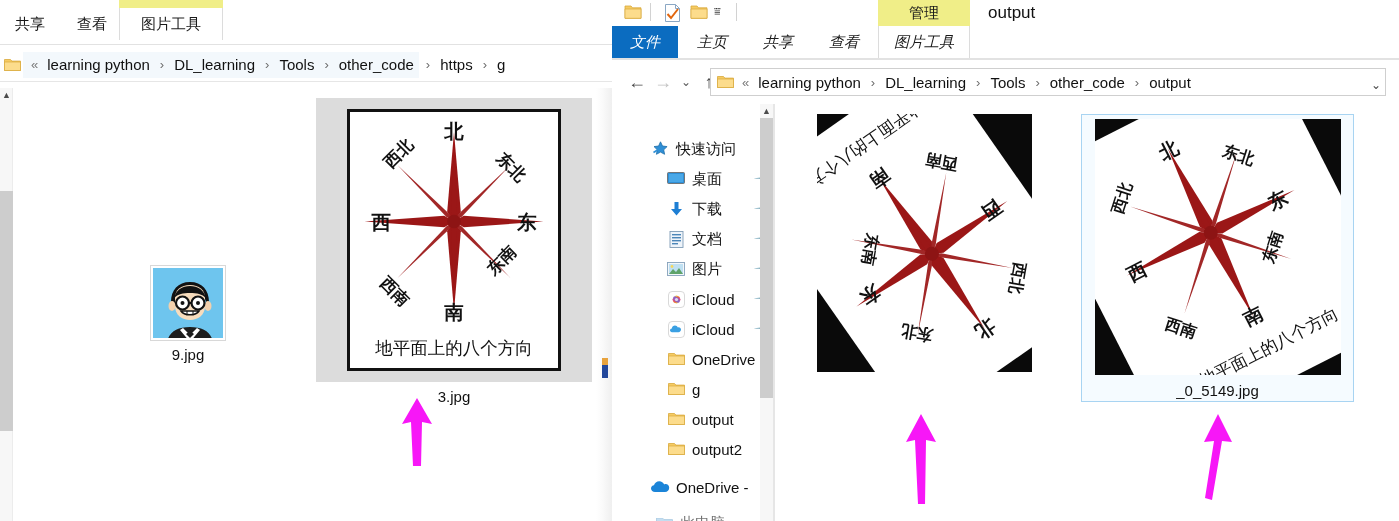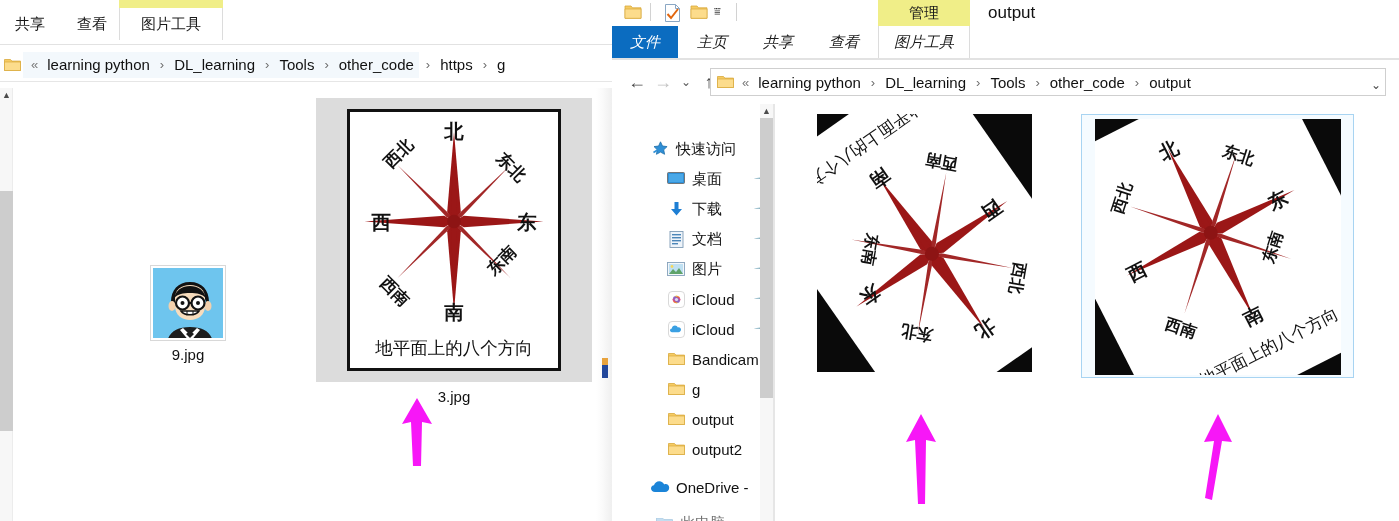--- a/index.html
+++ b/index.html
@@ -468,21 +468,21 @@
         <span class="pin">📌</span>
       </div>
 
       <div class="nav-row" style="top:240px; padding-left:34px">
         <span class="nav-ico">
           <svg width="17" height="14" viewBox="0 0 17 14">
             <path d="M0.5 1.5h6l1.4 1.6H16.5v9.4H0.5z" fill="#f6cb63" stroke="#d9a93c" stroke-width="0.8"></path>
             <path d="M0.5 4h16v8.5H0.5z" fill="#fcdc8c" stroke="#d9a93c" stroke-width="0.7"></path>
           </svg>
         </span>
-        <span class="nav-label">Bandicam</span>
+        <span class="nav-label">OneDrive</span>
       </div>
 
       <div class="nav-row" style="top:270px; padding-left:34px">
         <span class="nav-ico">
           <svg width="17" height="14" viewBox="0 0 17 14">
             <path d="M0.5 1.5h6l1.4 1.6H16.5v9.4H0.5z" fill="#f6cb63" stroke="#d9a93c" stroke-width="0.8"></path>
             <path d="M0.5 4h16v8.5H0.5z" fill="#fcdc8c" stroke="#d9a93c" stroke-width="0.7"></path>
           </svg>
         </span>
         <span class="nav-label">g</span>
@@ -610,20 +610,21 @@
                 <text x="188" y="120" font-size="19">东</text>
                 <text x="52" y="56" font-size="16" transform="rotate(-45,52,56)">西北</text>
                 <text x="168" y="48" font-size="16" transform="rotate(45,168,48)">东北</text>
                 <text x="38" y="176" font-size="16" transform="rotate(45,38,176)">西南</text>
                 <text x="164" y="168" font-size="16" transform="rotate(-45,164,168)">东南</text>
                 <text x="123" y="246" font-size="17" text-anchor="middle" font-weight="normal">地平面上的八个方向</text>
               </g>
             </g>
           </svg>
         </div>
+        <div class="rtile-cap">_0_5149.jpg</div>
       </div>
     </div>
   </div>
 
   <svg class="arrow" style="left:396px; top:398px;" width="42" height="68" viewBox="0 0 42 68">
     <path d="M21 0 L36 26 L26 24 L25 68 L17 68 L15 24 L6 26 Z" fill="#f717f7"></path>
   </svg>
 
   <svg class="arrow" style="left:900px; top:414px;" width="42" height="90" viewBox="0 0 42 90">
     <path d="M21 0 L36 28 L26 26 L25 90 L18 90 L15 26 L6 28 Z" fill="#f717f7"></path>

